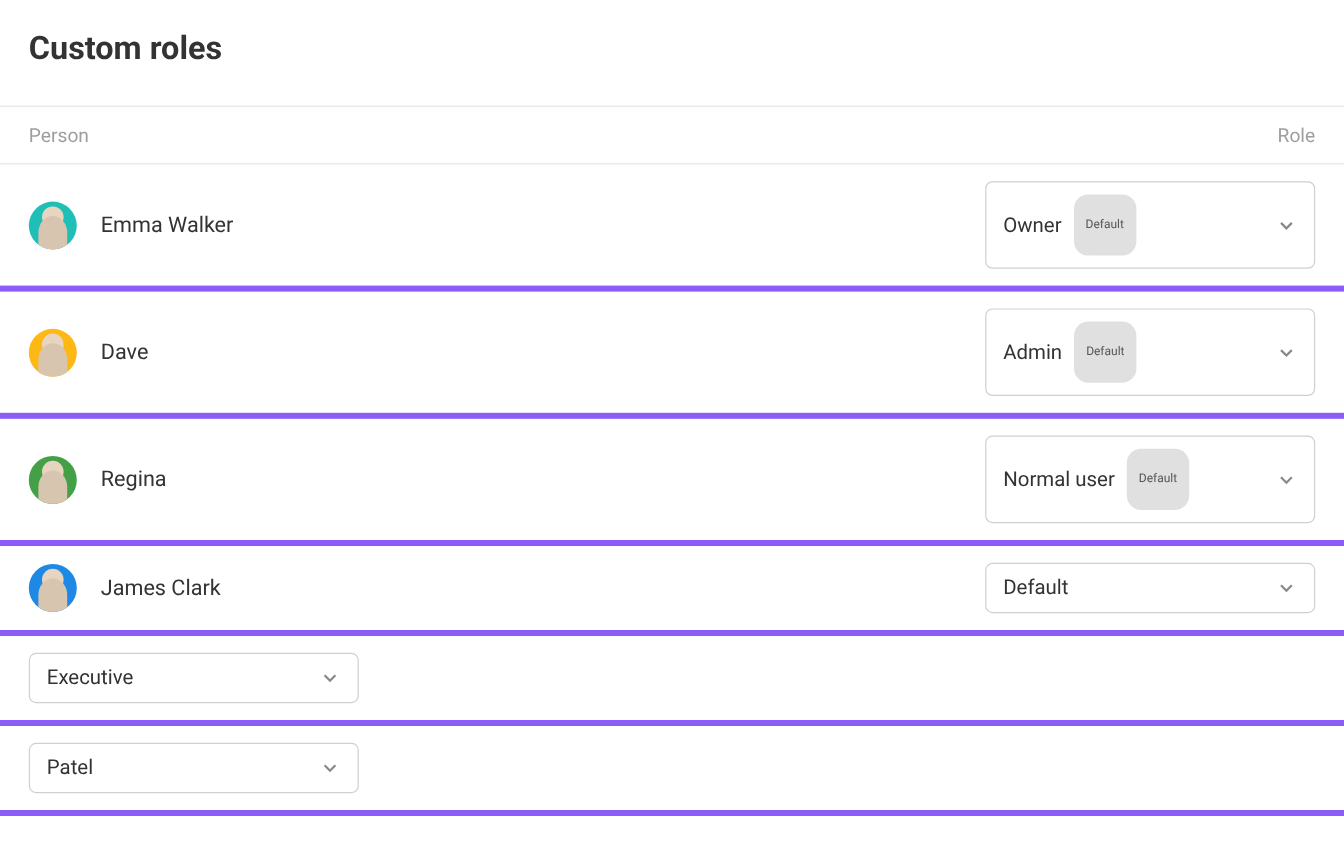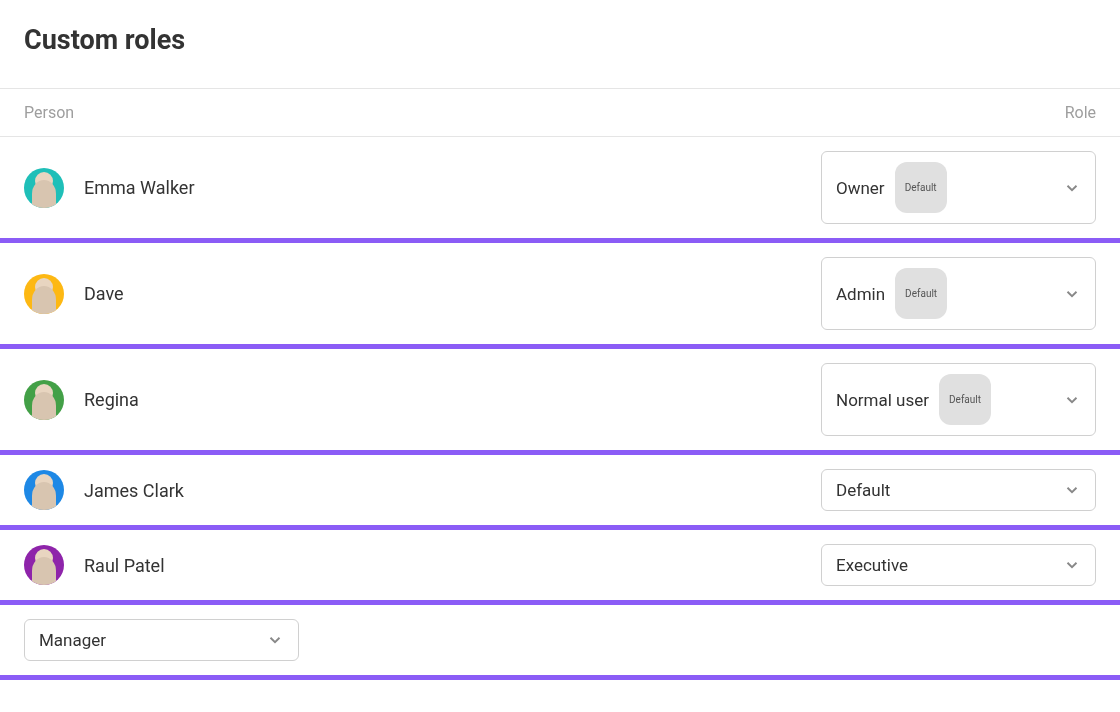--- a/index.html
+++ b/index.html
@@ -234,46 +234,37 @@
       <span class="chevron">
         <svg viewBox="0 0 24 24">
               <polyline points="6 9 12 15 18 9"></polyline>
             </svg>
       </span>
     </div>
   </div>
 
 
   <div class="row">
-    <div class="person">
-      <div class="avatar" style="background: rgb(142, 36, 170);">
-        <div class="avatar-head"></div>
-        <div class="avatar-inner">
-              <div class="avatar-figure"></div>
-            </div>
-      </div>
-      <span class="person-name">Raul Patel</span>
-    </div>
     <div class="role-select">
       <div class="role-content">
         <span class="role-label">Executive</span>
 
       </div>
       <span class="chevron">
         <svg viewBox="0 0 24 24">
               <polyline points="6 9 12 15 18 9"></polyline>
             </svg>
       </span>
     </div>
   </div>
 
   <div class="row">
     <div class="role-select">
       <div class="role-content">
-        <span class="role-label">Manager</span>
+        <span class="role-label">Patel</span>
 
       </div>
       <span class="chevron">
         <svg viewBox="0 0 24 24">
               <polyline points="6 9 12 15 18 9"></polyline>
             </svg>
       </span>
     </div>
   </div>
 </div>

